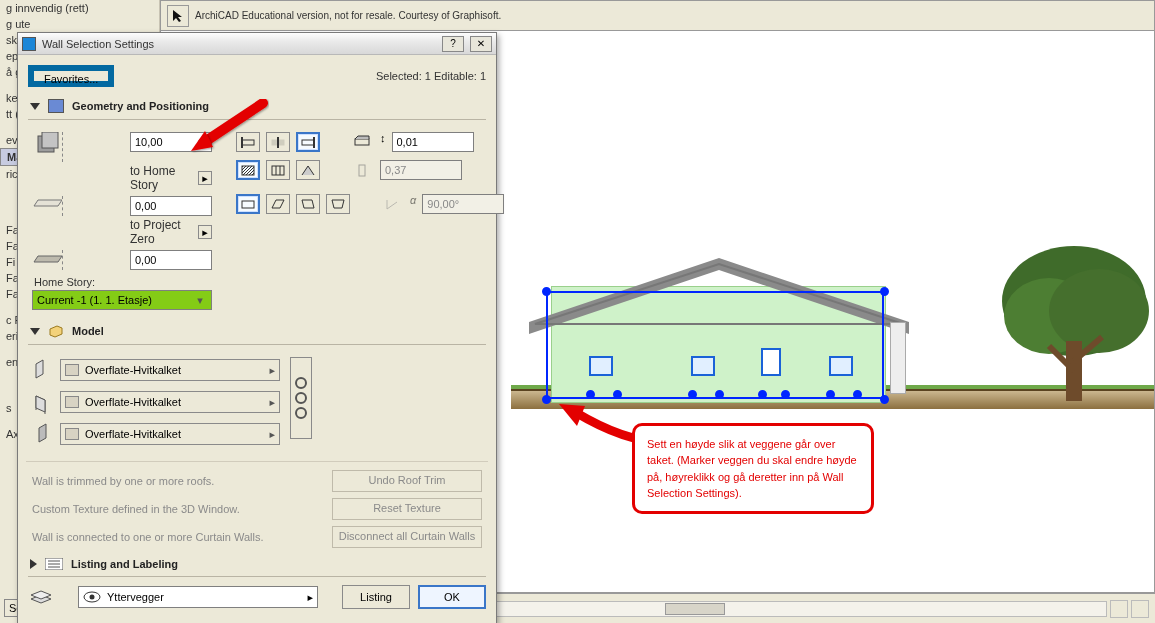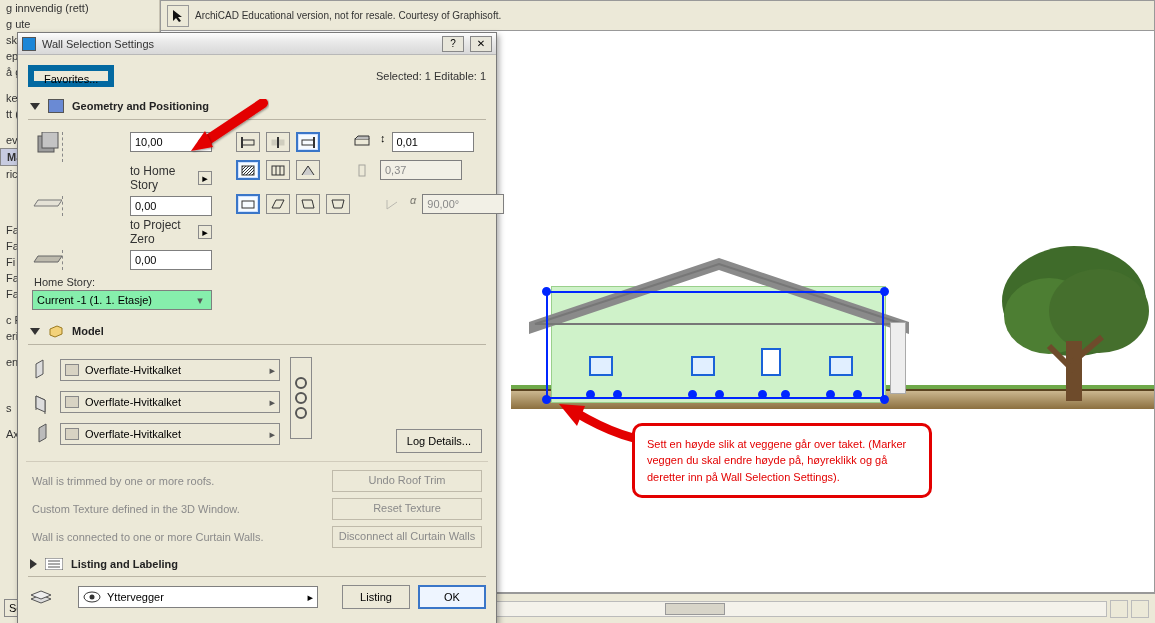--- a/index.html
+++ b/index.html
@@ -40,21 +40,21 @@
   .geo-grid { position:relative; padding:4px 4px 10px 4px; }
   .row { display:flex; align-items:flex-start; gap:6px; margin-bottom:6px;}
   .ifield { width:82px; height:20px; border:1px solid #7f7f7f; background:#fff; padding:2px 4px; }
   .ifield[disabled]{color:#888;background:#f2f0e6;}
   .tiny{font-size:12px;color:#333;}
   .iconbtn{width:24px;height:20px;border:1px solid #8a8a8a;background:#ece9d8;display:inline-flex;align-items:center;justify-content:center;}
   .iconbtn.sel{border:2px solid #3a76c8;box-shadow:inset 0 0 0 1px #cde0ff; background:#f6fbff;}
   .iconbtn svg{width:16px;height:14px;}
   .linkrow{display:flex;align-items:center;gap:2px;}
   .plabel{color:#333;margin:4px 0 2px 2px;}
-  .combo{width:180px;height:20px;border:1px solid #7f7f7f;background:#86efac;padding:1px 4px;display:flex;justify-content:space-between;align-items:center;}
+  .combo{width:180px;height:20px;border:1px solid #7f7f7f;background:#84cc16;padding:1px 4px;display:flex;justify-content:space-between;align-items:center;}
   .combo .dd{width:14px;text-align:center;color:#555;}
 
   .model-body{padding:4px 4px 0 4px;}
   .surf-row{display:flex;align-items:center;gap:8px;margin-bottom:6px;}
   .surf-ic{width:20px;height:26px;display:flex;align-items:center;justify-content:center;}
   .surf-btn{flex:0 0 220px;height:22px;border:1px solid #8a8a8a;background:#ece9d8;display:flex;align-items:center;gap:22px;padding:0 4px;justify-content:space-between;}
   .surf-btn .sw{width:14px;height:12px;background:#d8d3c3;border:1px solid #888;}
   .surf-btn .carrot{color:#555;}
   .chain{width:22px;height:82px;border:1px solid #8a8a8a;background:#ece9d8;display:flex;align-items:center;justify-content:center;}
   .logd{float:right;padding:2px 10px;border:1px solid #8a8a8a;background:#ece9d8;height:24px;}
@@ -81,21 +81,21 @@
   .house .wall{position:absolute;left:10px;right:10px;top:50px;bottom:3px;background:#cff2c9;border:1px solid #9ad08c;}
   .house .roof-svg{position:absolute;left:-12px;top:18px;}
   .house .chimney{position:absolute;right:-10px;top:86px;width:16px;height:72px;background:#eee;border:1px solid #aaa;}
   .win{position:absolute;width:24px;height:20px;background:#e1efff;border:2px solid #1a62d8;top:120px;}
   .door{position:absolute;width:20px;height:28px;background:#fff;border:2px solid #1a62d8;top:112px;}
   .selbox{position:absolute;border:2px solid #0026ff;}
   .handle{position:absolute;width:9px;height:9px;background:#0026ff;border:2px solid #0026ff;border-radius:50%;}
   .tree{position:absolute;right:0;top:210px;width:160px;height:168px;}
 
   
-  .callout{position:absolute;left:632px;top:423px;width:300px;background:#fff;border:3px solid #e30000;border-radius:10px;padding:10px 12px;color:#e30000;font-size:12.5px;line-height:1.3;}
+  .callout{position:absolute;left:632px;top:423px;width:242px;background:#fff;border:3px solid #e30000;border-radius:10px;padding:10px 12px;color:#e30000;font-size:12.5px;line-height:1.3;}
 </style>
 </head>
 <body>
 
 <div class="bg-left">
   <div class="item">g innvendig (rett)</div>
   <div class="item">g ute</div>
   <div class="item">skille</div>
   <div class="item">epo</div>
   <div class="item">å gr</div>
@@ -414,23 +414,20 @@
               </div>
           </div>
         </div>
         <div class="chain">
           <svg width="14" height="50">
               <circle cx="7" cy="10" r="5" fill="none" stroke="#555" stroke-width="2"></circle>
               <circle cx="7" cy="25" r="5" fill="none" stroke="#555" stroke-width="2"></circle>
               <circle cx="7" cy="40" r="5" fill="none" stroke="#555" stroke-width="2"></circle>
             </svg>
         </div>
-        <div style="flex:1;text-align:right;align-self:flex-end;">
-          <button class="logd">Log Details...</button>
-        </div>
       </div>
 
       <div class="note-sep"></div>
       <div class="note-row">
         <span>Wall is trimmed by one or more roofs.</span>
         <div class="ghost-btn">Undo Roof Trim</div>
       </div>
       <div class="note-row">
         <span>Custom Texture defined in the 3D Window.</span>
         <div class="ghost-btn">Reset Texture</div>

